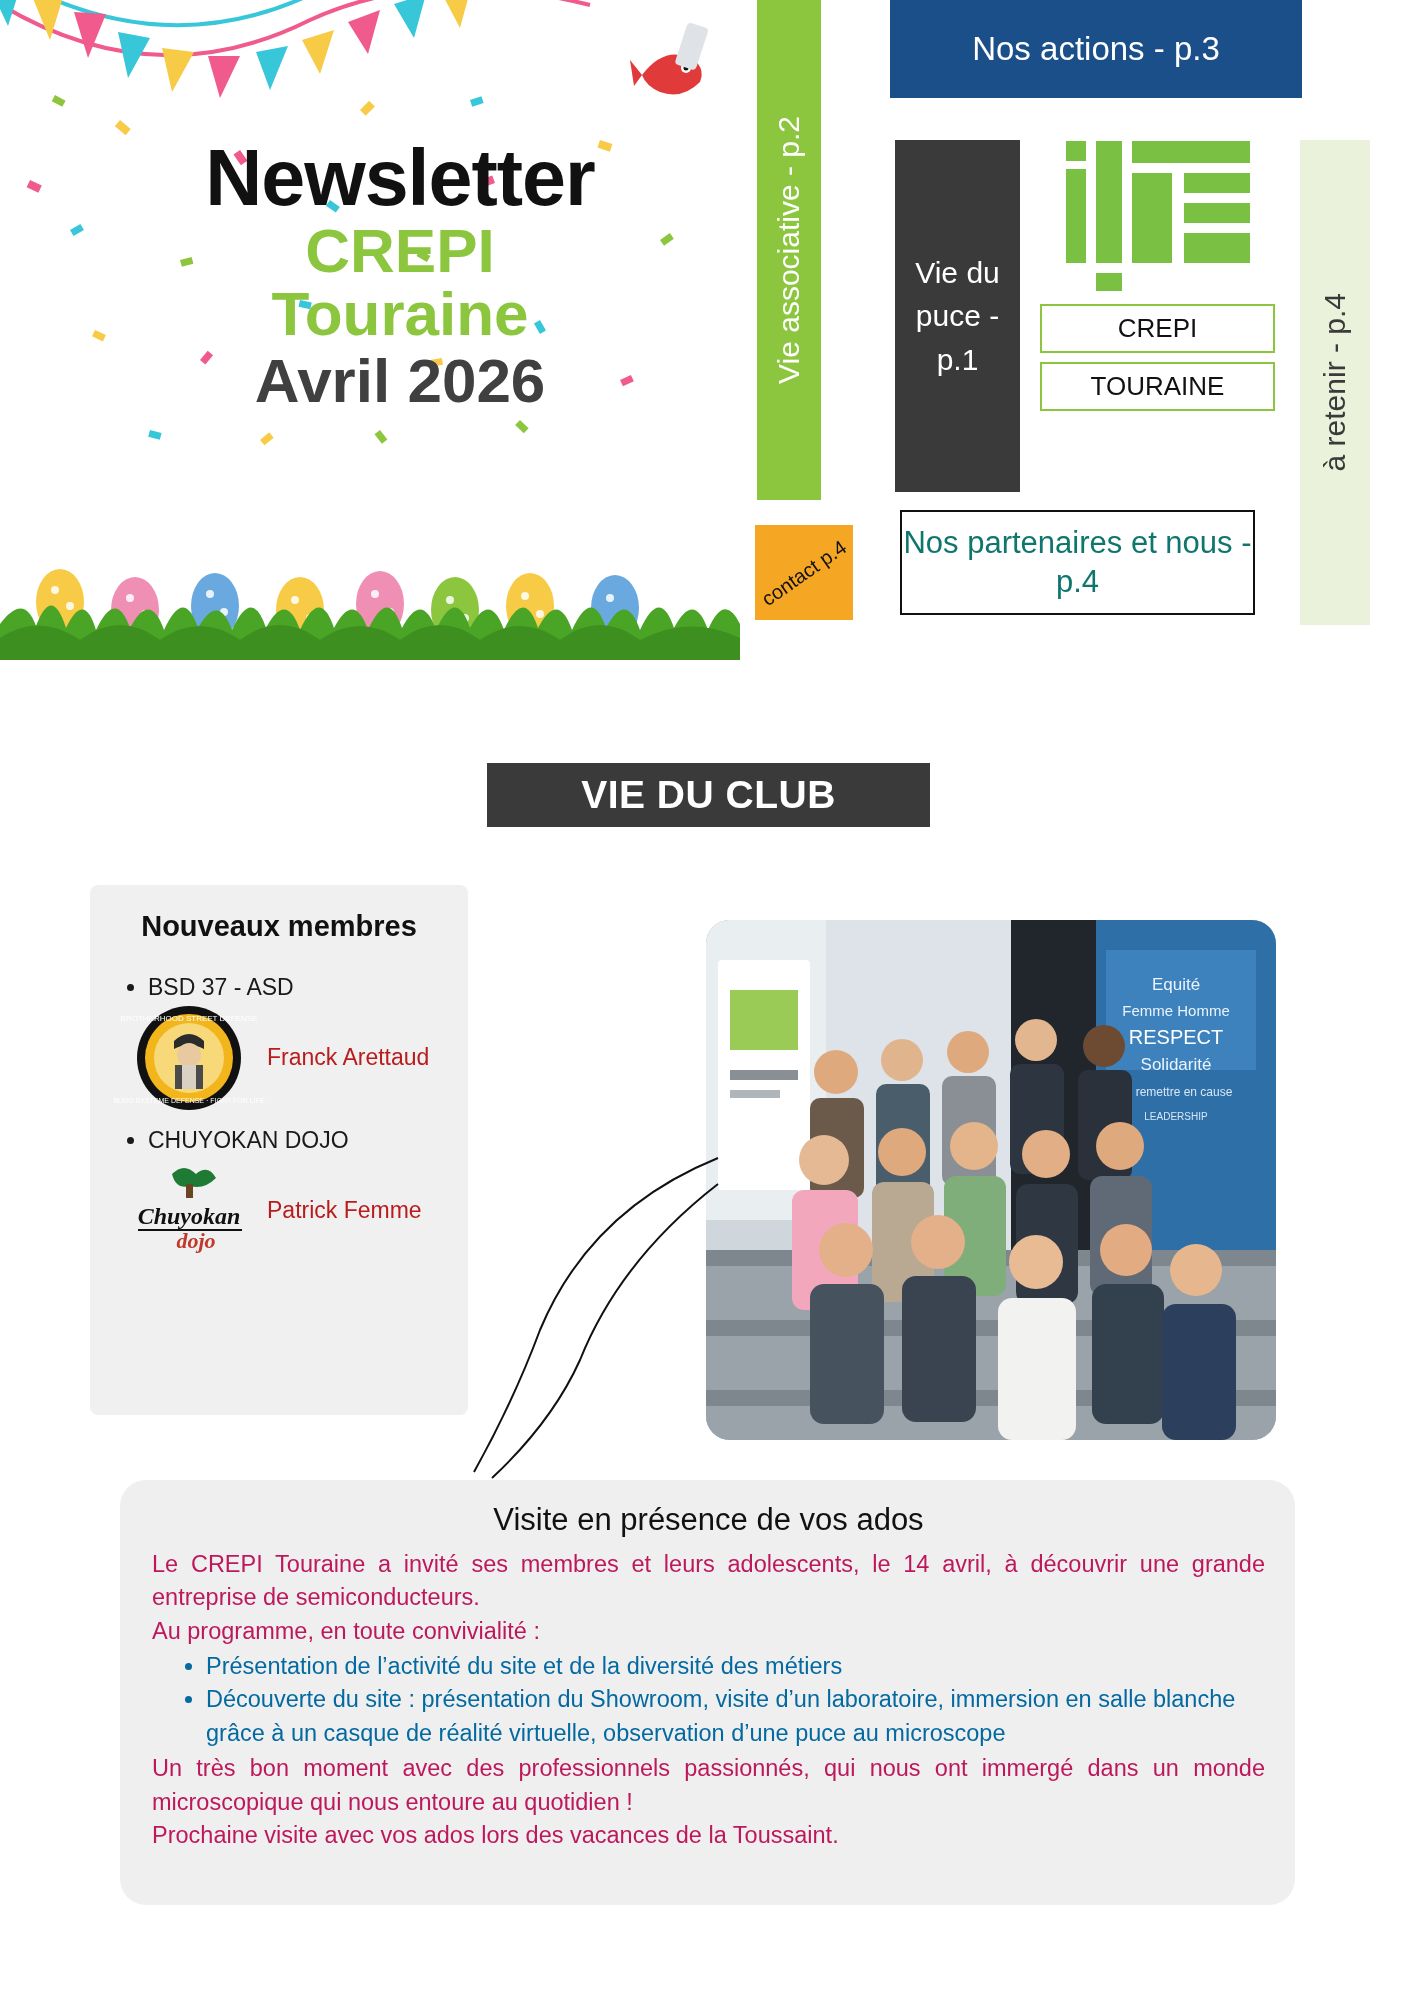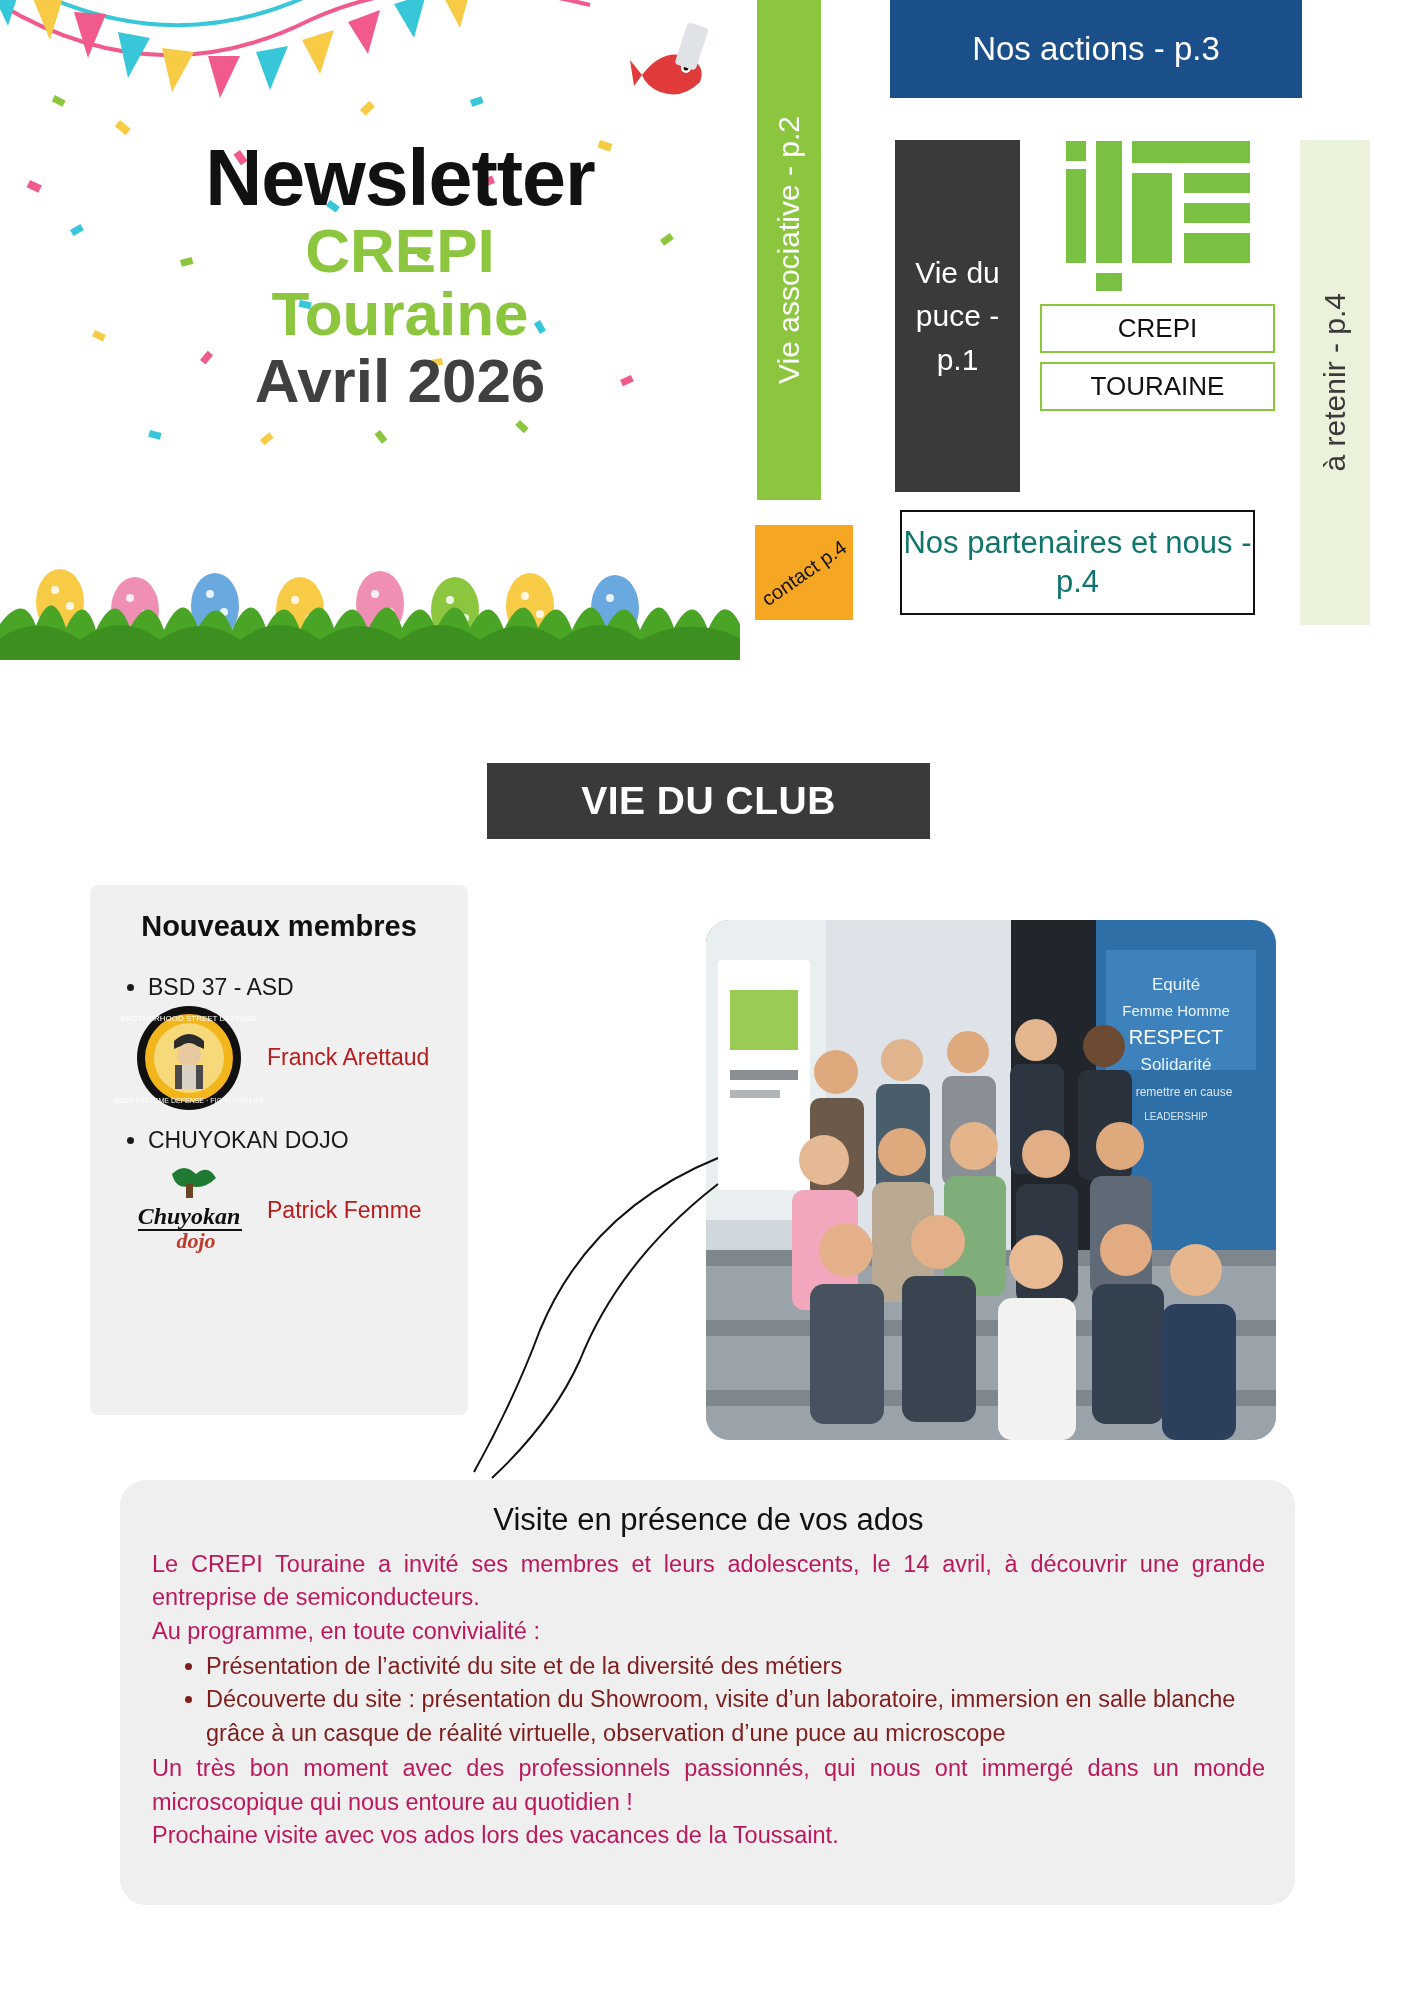--- a/index.html
+++ b/index.html
@@ -196,21 +196,21 @@
     font-size: 20px;
     color: #111;
     text-align: center;
     line-height: 1.2;
   }
 
   
   .section-title {
     position: absolute;
     left: 487px; top: 763px;
-    width: 443px; height: 76px;
+    width: 443px; height: 64px;
     background: #3a3a3a;
     color: #ffffff;
     font-size: 39px;
     font-weight: bold;
     letter-spacing: 0.5px;
     display: flex;
     align-items: center;
     justify-content: center;
   }
 
@@ -297,21 +297,21 @@
     color: #be185d;
     text-align: justify;
   }
   .article ul {
     margin: 2px 0 2px 0;
     padding-left: 54px;
   }
   .article li {
     font-size: 23.5px;
     line-height: 1.42;
-    color: #7f1d1d;
+    color: #0369a1;
     margin-bottom: 0;
   }
   .strong-line { color: #111; }
 </style>
 </head>
 <body>
 
 <div class="header">
 
   <div class="banner-bg">

